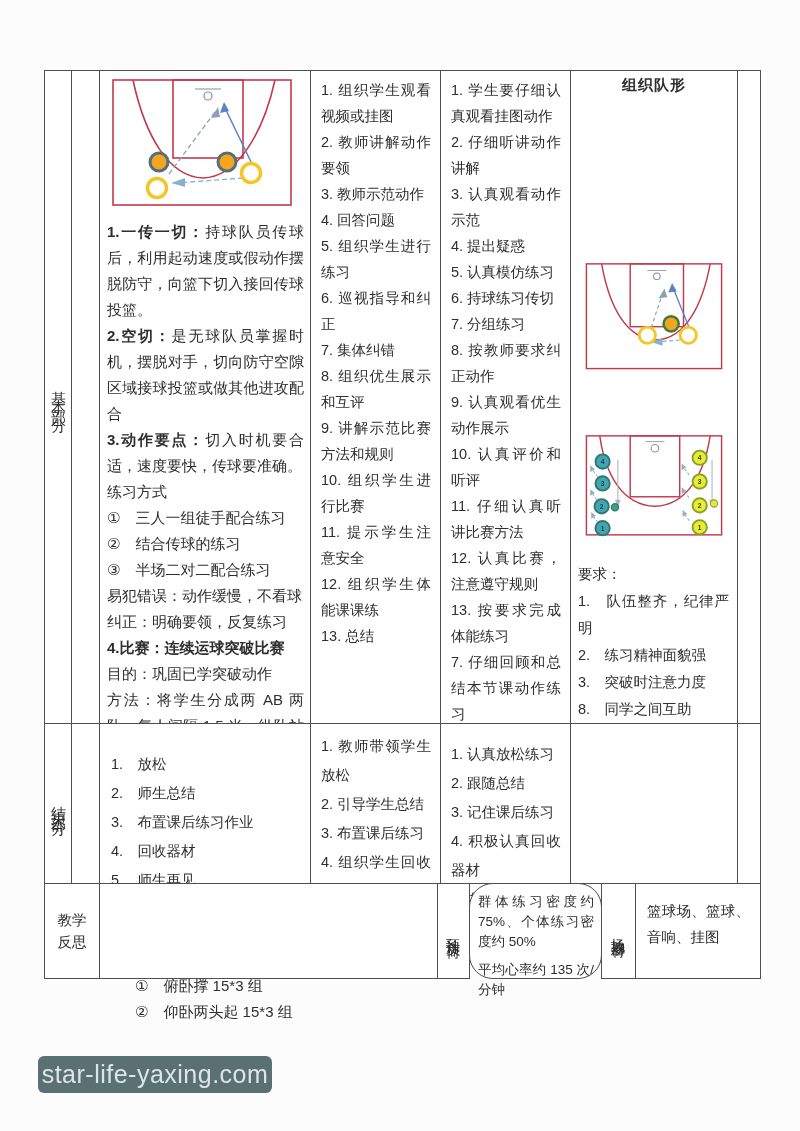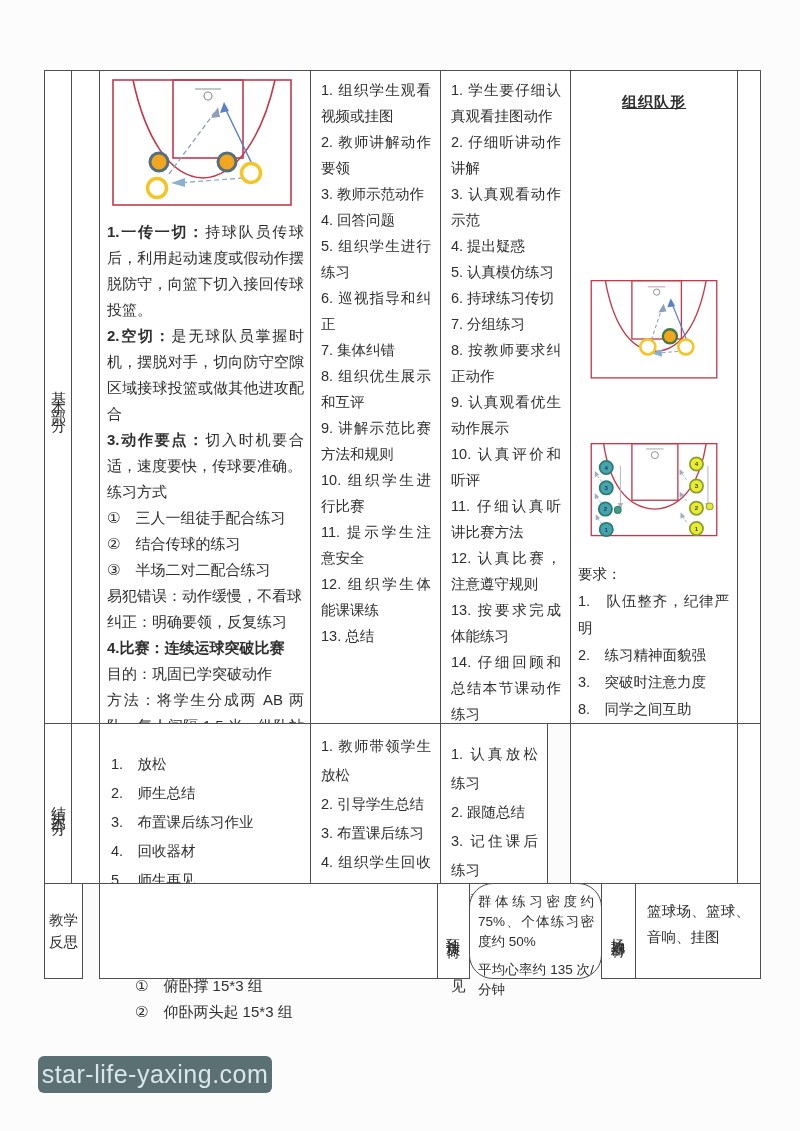--- a/index.html
+++ b/index.html
@@ -18,21 +18,21 @@
     writing-mode:vertical-lr;text-orientation:upright;
     font-size:15px;letter-spacing:9px;color:#2b2b2b;
   }
   .hlabel{font-size:14.5px;line-height:22px;text-align:center;}
   .para{font-size:15px;line-height:26px;text-align:justify;}
   .para.ind{padding-left:28px;}
   .b{font-weight:700;}
   .li{font-size:14.5px;line-height:26px;text-align:justify;}
   .list-pad{padding:6px 9px 0 10px;}
   .end-list .li{line-height:29px;}
-  .org-title{font-weight:700;font-size:15px;letter-spacing:1px;margin-top:22px;text-align:center;text-decoration:underline;}
+  .org-title{font-weight:700;font-size:15px;letter-spacing:1px;margin-top:5px;text-align:center;}
   .req{width:100%;box-sizing:border-box;padding:0 8px 0 7px;margin-top:12px;}
   .req .li{line-height:27px;}
   .diagram-box{background:#fff;}
   .load-text .para{font-size:13.5px;line-height:20px;margin-bottom:8px;}
   .equip-text{font-size:14.5px;line-height:26px;text-align:justify;padding:14px 10px 0 11px;}
   .watermark{
     position:absolute;left:38px;top:1056px;width:234px;height:37px;
     background:#5b7073;border-radius:6px;
     display:flex;align-items:center;justify-content:center;
     font-size:25px;color:#dbe6ec;letter-spacing:0.5px;
@@ -110,21 +110,21 @@
       <div class="li">4.  提出疑惑</div>
       <div class="li">5.  认真模仿练习</div>
       <div class="li">6.  持球练习传切</div>
       <div class="li">7.  分组练习</div>
       <div class="li">8.  按教师要求纠正动作</div>
       <div class="li">9.  认真观看优生动作展示</div>
       <div class="li">10. 认真评价和听评</div>
       <div class="li">11. 仔细认真听讲比赛方法</div>
       <div class="li">12. 认真比赛，注意遵守规则</div>
       <div class="li">13. 按要求完成体能练习</div>
-      <div class="li">14. 仔细回顾和总结本节课动作练习</div>
+      <div class="li">7. 仔细回顾和总结本节课动作练习</div>
     </div>
 
   <div class="cell" style="left:570px;top:70px;width:168px;height:654px;display:flex;flex-direction:column;align-items:center;">
     <div class="org-title">组织队形</div>
 
     <svg class="diagram-box" width="150" height="128" viewBox="0 0 150 128" style="margin-top:166px;">
       <rect x="4" y="3" width="142" height="110" fill="#ffffff" stroke="#c2394b" stroke-width="1.5"></rect>
       <rect x="50" y="3" width="56" height="66" fill="none" stroke="#c2394b" stroke-width="1.5"></rect>
       <line x1="68" y1="10" x2="88" y2="10" stroke="#9aa0a6" stroke-width="1"></line>
       <circle cx="78" cy="16" r="3.5" fill="none" stroke="#8a9096" stroke-width="1.1"></circle>
@@ -218,33 +218,33 @@
     </div>
 
   <div class="cell end-list" style="left:310px;top:723px;width:131px;height:161px;padding:8px 9px 0 10px;">
       <div class="li">1.  教师带领学生放松</div>
       <div class="li">2.  引导学生总结</div>
       <div class="li">3.  布置课后练习</div>
       <div class="li">4.  组织学生回收器材</div>
       <div class="li">5.  下课</div>
     </div>
 
-  <div class="cell end-list" style="left:440px;top:723px;width:108px;height:161px;padding:16px 9px 0 10px;">
+  <div class="cell end-list" style="left:440px;top:723px;width:131px;height:161px;padding:16px 9px 0 10px;">
       <div class="li">1.  认真放松练习</div>
       <div class="li">2.  跟随总结</div>
       <div class="li">3.  记住课后练习</div>
       <div class="li">4.  积极认真回收器材</div>
       <div class="li">5.  向老师再见</div>
     </div>
 
   <div class="cell" style="left:570px;top:723px;width:168px;height:161px;"></div>
 
   <div class="cell" style="left:737px;top:723px;width:24px;height:161px;"></div>
 
-  <div class="cell center" style="left:44px;top:883px;width:39px;height:96px;">
+  <div class="cell center" style="left:44px;top:883px;width:56px;height:96px;">
     <span class="hlabel" style="width:30px;">教学反思</span>
   </div>
 
   <div class="cell" style="left:99px;top:883px;width:339px;height:96px;"></div>
 
   <div class="cell center" style="left:437px;top:883px;width:33px;height:96px;">
     <span class="vlabel" style="font-size:14px;letter-spacing:2px;">预计负荷</span>
   </div>
 
   <div class="cell load-text" style="left:469px;top:883px;width:133px;height:96px;padding:8px 7px 0 8px;border-radius:24px;">

